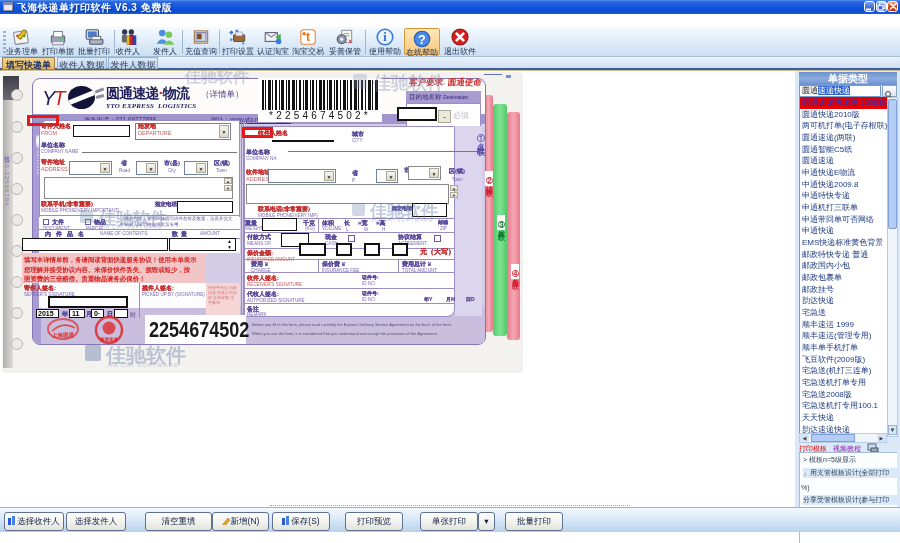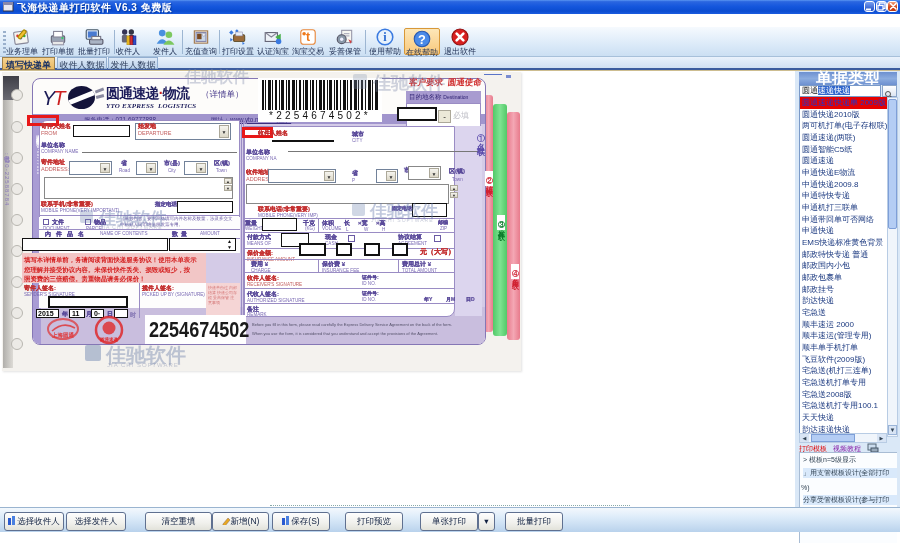--- a/index.html
+++ b/index.html
@@ -28,21 +28,21 @@
 #tabs::after{content:"";position:absolute;left:0;top:11px;width:900px;height:2px;background:#3c5c9e;}
 #tabs::before{content:"";position:absolute;left:0;top:13px;width:900px;height:1px;background:#cdbd90;}
 .tab{position:absolute;top:0;height:12px;font-size:9px;text-align:center;padding-top:1px;z-index:3;}
 .tab.on{background:linear-gradient(180deg,#f5d291,#eaba62);border:1px solid #a08048;color:#1a3264;font-weight:bold;height:13px;}
 .tab.off{background:linear-gradient(180deg,#dde9f7,#bed3ec);border:1px solid #92aed0;color:#2a3a58;}
 
 #canvas{left:0;top:71px;width:795px;height:436px;background:#fff;}
 #rpanel{left:795px;top:71px;width:105px;height:436px;background:#dae8f7;}
 
 .rp{position:absolute;}
-#rphead{left:4px;top:1px;width:98px;height:13px;background:linear-gradient(180deg,#6d90d0,#8cacdf 50%,#6d90d0);color:#fff;font-weight:bold;font-size:16px;text-align:center;line-height:13px;}
+#rphead{left:4px;top:1px;width:98px;height:13px;background:linear-gradient(180deg,#6d90d0,#8cacdf 50%,#6d90d0);color:#fff;font-weight:bold;font-size:10px;text-align:center;line-height:13px;}
 #rpsearch{left:4px;top:14px;width:82px;height:12px;background:#fff;border:1px solid #7a9ac8;font-size:8px;line-height:10px;padding-left:2px;color:#111;}
 #rpsbtn{left:87px;top:14px;width:15px;height:12px;background:linear-gradient(180deg,#fff,#dce6f2);border:1px solid #8aa4c8;}
 #rplist{left:4px;top:26px;width:88px;height:340px;background:#fff;border-left:1px solid #7a9ac8;overflow:hidden;}
 #rplist .row{height:11.68px;line-height:11.68px;font-size:8px;color:#1c3a80;white-space:nowrap;padding-left:2px;}
 #rplist .sel{background:#e60000;color:#2233cc;}
 #vsb{left:92px;top:26px;width:11px;height:340px;background:#f0f5fb;border:1px solid #b8cce4;}
 #hsb{left:4px;top:362px;width:88px;height:10px;background:#f0f5fb;border:1px solid #b8cce4;}
 
 #bbar{left:0;top:507px;width:900px;height:25px;background:linear-gradient(180deg,#f3f8fd 0%,#dcebf9 40%,#b9d2ec 100%);border-top:1px solid #9ab4d0;}
 .bbtn{position:absolute;top:4px;height:19px;background:linear-gradient(180deg,#fefefe,#f0f0ec 60%,#e2e2da);border:1px solid #5f7090;border-radius:3px;font-size:8.5px;color:#102040;text-align:center;line-height:17px;white-space:nowrap;}
@@ -532,21 +532,21 @@
       <div class="row">申通机打三联单</div>
       <div class="row">申通带回单可否网络</div>
       <div class="row">申通快递</div>
       <div class="row">EMS快递标准黄色背景</div>
       <div class="row">邮政特快专递 普通</div>
       <div class="row">邮政国内小包</div>
       <div class="row">邮政包裹单</div>
       <div class="row">邮政挂号</div>
       <div class="row">韵达快递</div>
       <div class="row">宅急送</div>
-      <div class="row">顺丰速运 2000</div>
+      <div class="row">顺丰速运 1999</div>
       <div class="row">顺丰速运(管理专用)</div>
       <div class="row">顺丰单手机打单</div>
       <div class="row">飞豆软件(2009版)</div>
       <div class="row">宅急送(机打三连单)</div>
       <div class="row">宅急送机打单专用</div>
       <div class="row">宅急送2008版</div>
       <div class="row">宅急送机打专用100.1</div>
       <div class="row">天天快递</div>
       <div class="row">韵达速递快递</div>
     </div>

